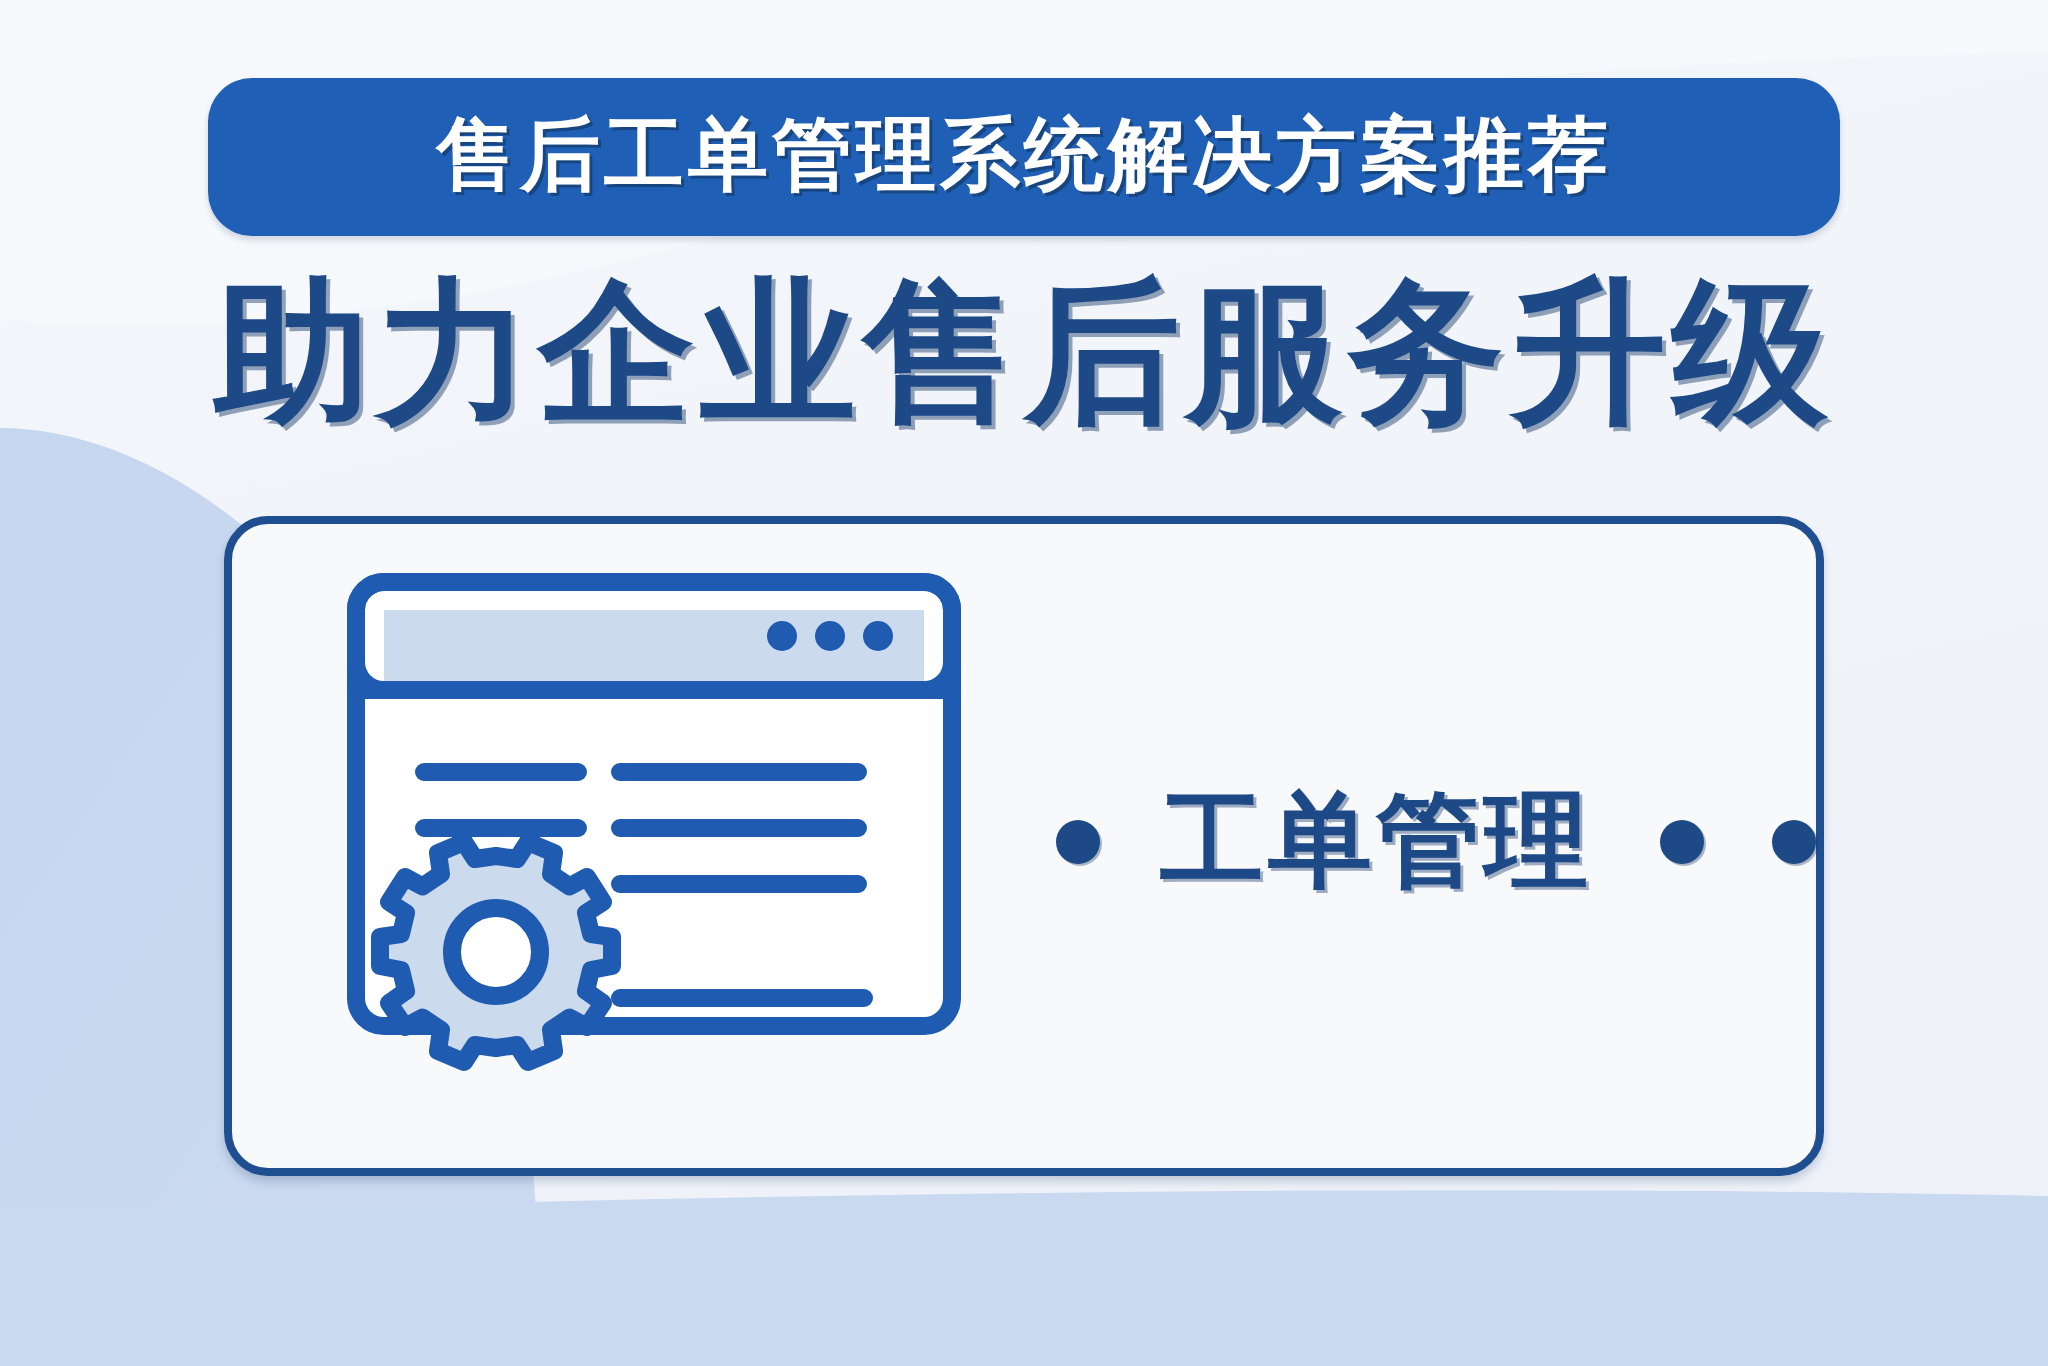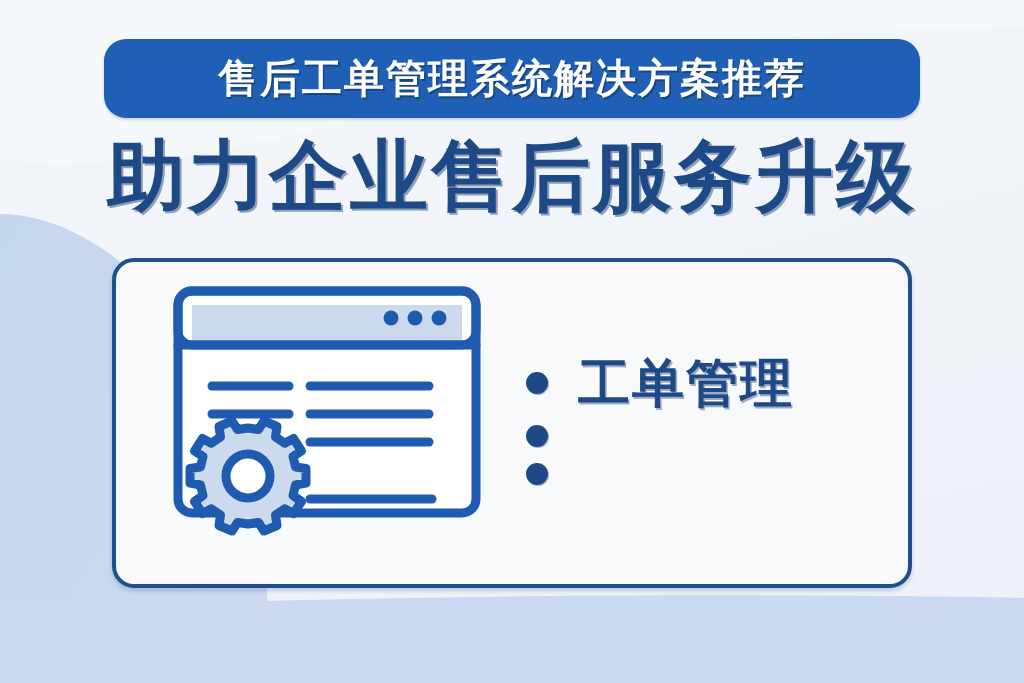--- a/index.html
+++ b/index.html
@@ -66,23 +66,23 @@
     position:relative;
     width:340px;height:300px;
     margin-left:48px;
     flex:0 0 auto;
   }
   #illustration svg{display:block;width:340px;height:300px;}
 
   
   #features{
     flex:1 1 auto;
-    display:flex;flex-direction:column;
+    display:flex;flex-direction:row;
     justify-content:flex-end;
-    gap:16px;
+    gap:34px;
     padding-left:22px;
     margin-top:-4px;
   }
   .feature-row{
     display:flex;align-items:center;gap:30px;
   }
   .bullet{
     width:22px;height:22px;border-radius:50%;
     background:#1d4a86;
     flex:0 0 auto;

